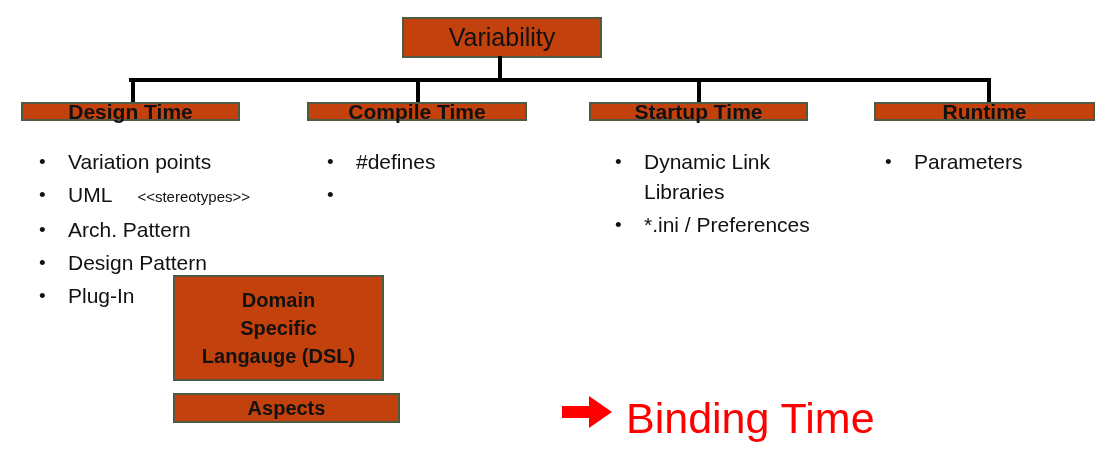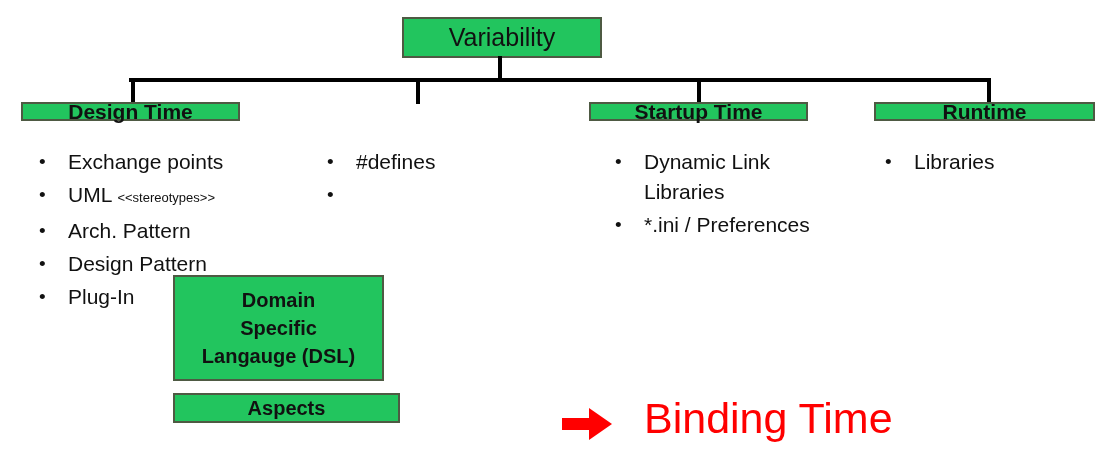--- a/index.html
+++ b/index.html
@@ -7,21 +7,21 @@
     position: relative;
     width: 1115px;
     height: 463px;
     background: #ffffff;
     font-family: "Liberation Sans", "DejaVu Sans", sans-serif;
     color: #111;
     overflow: hidden;
   }
   .gbox {
     position: absolute;
-    background: #22c55e;
+    background: #c2410c;
     border: 2px solid #4e5a43;
     box-sizing: border-box;
     display: flex;
     align-items: center;
     justify-content: center;
     text-align: center;
   }
   .root-box   { left: 402px; top: 17px;  width: 200px; height: 41px; font-size: 25px; font-weight: 400; }
   .hdr        { top: 102px; height: 19px; font-size: 21px; font-weight: 700; }
   .hdr-0 { left: 21px;  width: 219px; }
@@ -34,23 +34,23 @@
   .line { position: absolute; background: #000000; }
 
   .blist { position: absolute; top: 147px; font-size: 21px; }
   .blist-0 { left: 30px;  width: 268px; }
   .blist-1 { left: 318px; width: 240px; }
   .blist-2 { left: 606px; width: 238px; }
   .blist-3 { left: 876px; width: 232px; }
   .bullet-row { display: flex; align-items: flex-start; margin-bottom: 3px; line-height: 30px; }
   .bullet { flex: 0 0 38px; padding-left: 9px; box-sizing: border-box; font-size: 19px; }
   .bullet-text { flex: 1 1 auto; }
-  .bullet-text .small { font-size: 13px; }
+  .bullet-text .small { font-size: 15px; margin-left: 20px; }
 
-  .annotation { position: absolute; left: 560px; top: 392px; display: flex; align-items: flex-end; gap: 18px; }
+  .annotation { position: absolute; left: 560px; top: 392px; display: flex; align-items: flex-start; }
   .arrow-icon { display: block; margin-right: 12px; }
   .annotation-label { font-size: 43px; font-weight: 400; line-height: 52px; white-space: nowrap; }
 </style>
 </head>
 <body>
 
 <div class="canvas">
 
   <div class="gbox root-box">
     <span>Variability</span>
@@ -59,31 +59,34 @@
   <div class="line" style="left:498px; top:56px; width:4px; height:24px;"></div>
   <div class="line" style="left:129px; top:78px; width:862px; height:4px;"></div>
   <div class="line" style="left:131px; top:78px; width:4px; height:26px;"></div>
   <div class="line" style="left:416px; top:78px; width:4px; height:26px;"></div>
   <div class="line" style="left:697px; top:78px; width:4px; height:26px;"></div>
   <div class="line" style="left:987px; top:78px; width:4px; height:26px;"></div>
 
   <div class="gbox hdr hdr-0">
     <span>Design Time</span>
   </div>
+  <div class="gbox hdr hdr-1">
+    <span>Compile Time</span>
+  </div>
   <div class="gbox hdr hdr-2">
     <span>Startup Time</span>
   </div>
   <div class="gbox hdr hdr-3">
     <span>Runtime</span>
   </div>
 
   <div class="blist blist-0">
       <div class="bullet-row">
         <span class="bullet">•</span>
-        <span class="bullet-text">Exchange points</span>
+        <span class="bullet-text">Variation points</span>
       </div>
       <div class="bullet-row">
         <span class="bullet">•</span>
         <span class="bullet-text"><span>UML </span><span class="small">&lt;&lt;stereotypes&gt;&gt;</span></span>
       </div>
       <div class="bullet-row">
         <span class="bullet">•</span>
         <span class="bullet-text">Arch. Pattern</span>
       </div>
       <div class="bullet-row">
@@ -110,21 +113,21 @@
         <span class="bullet-text">Dynamic Link Libraries</span>
       </div>
       <div class="bullet-row">
         <span class="bullet">•</span>
         <span class="bullet-text">*.ini / Preferences</span>
       </div>
     </div>
   <div class="blist blist-3">
       <div class="bullet-row">
         <span class="bullet">•</span>
-        <span class="bullet-text">Libraries</span>
+        <span class="bullet-text">Parameters</span>
       </div>
     </div>
 
   <div class="gbox dsl-box">
     <span style="white-space: pre-line;">Domain
 Specific
 Langauge (DSL)</span>
   </div>
   <div class="gbox aspects-box">
     <span>Aspects</span>

